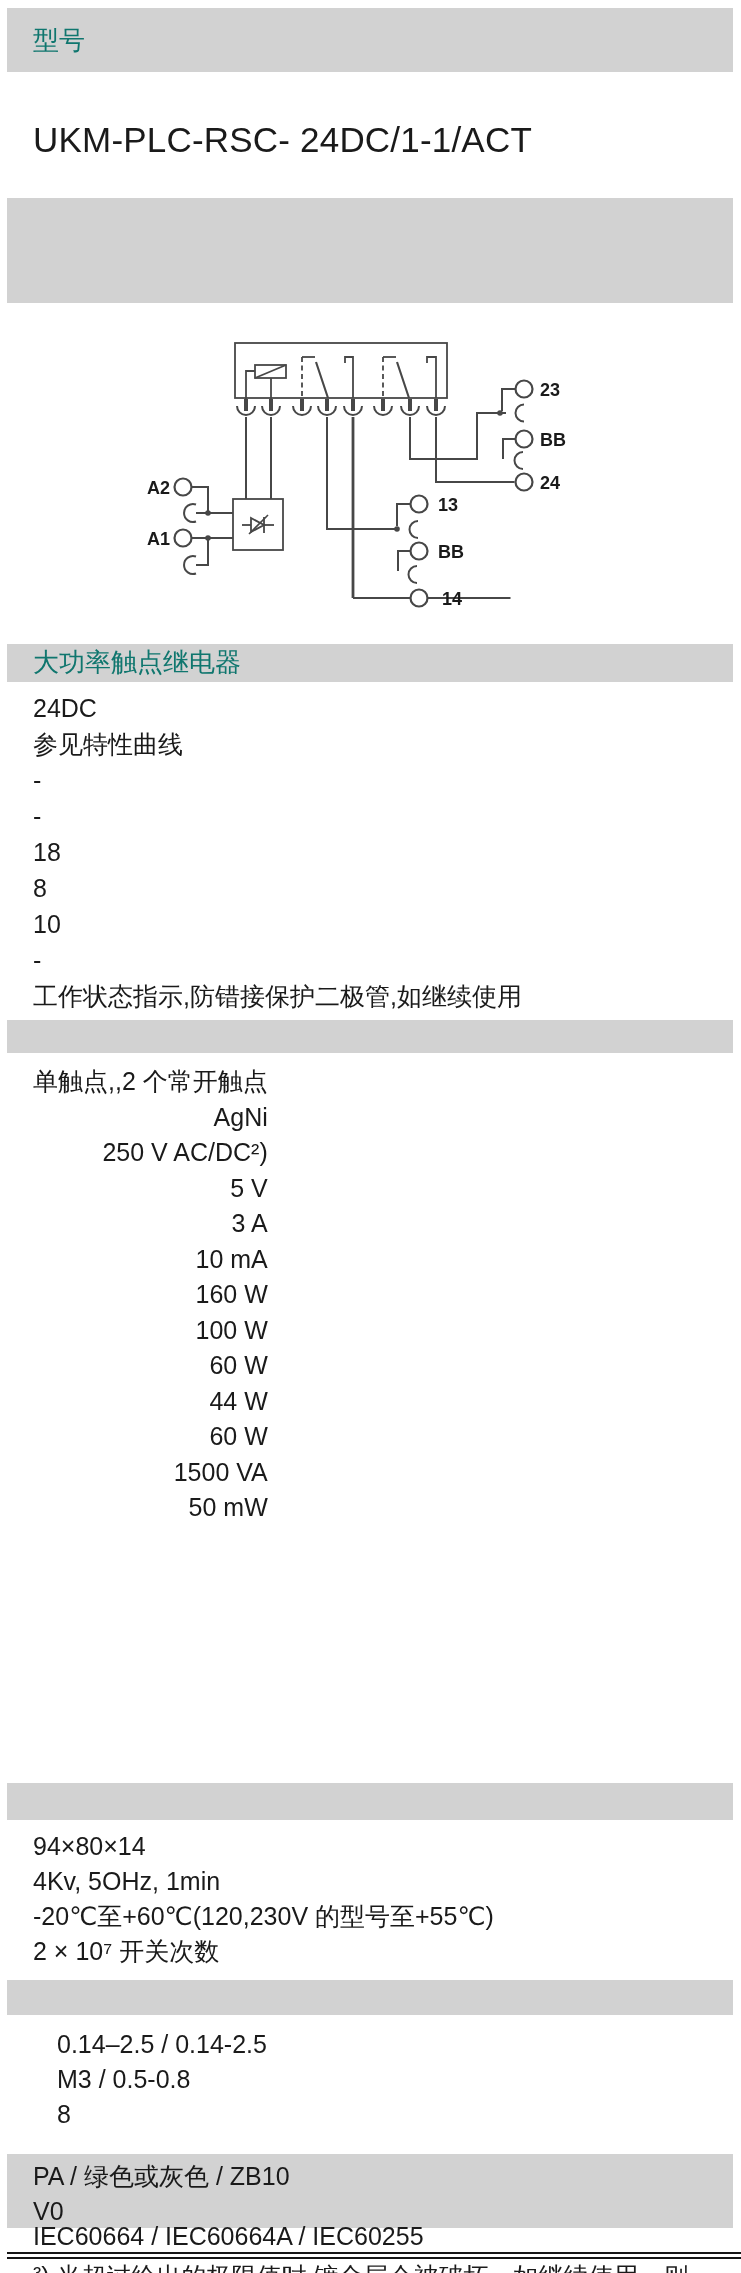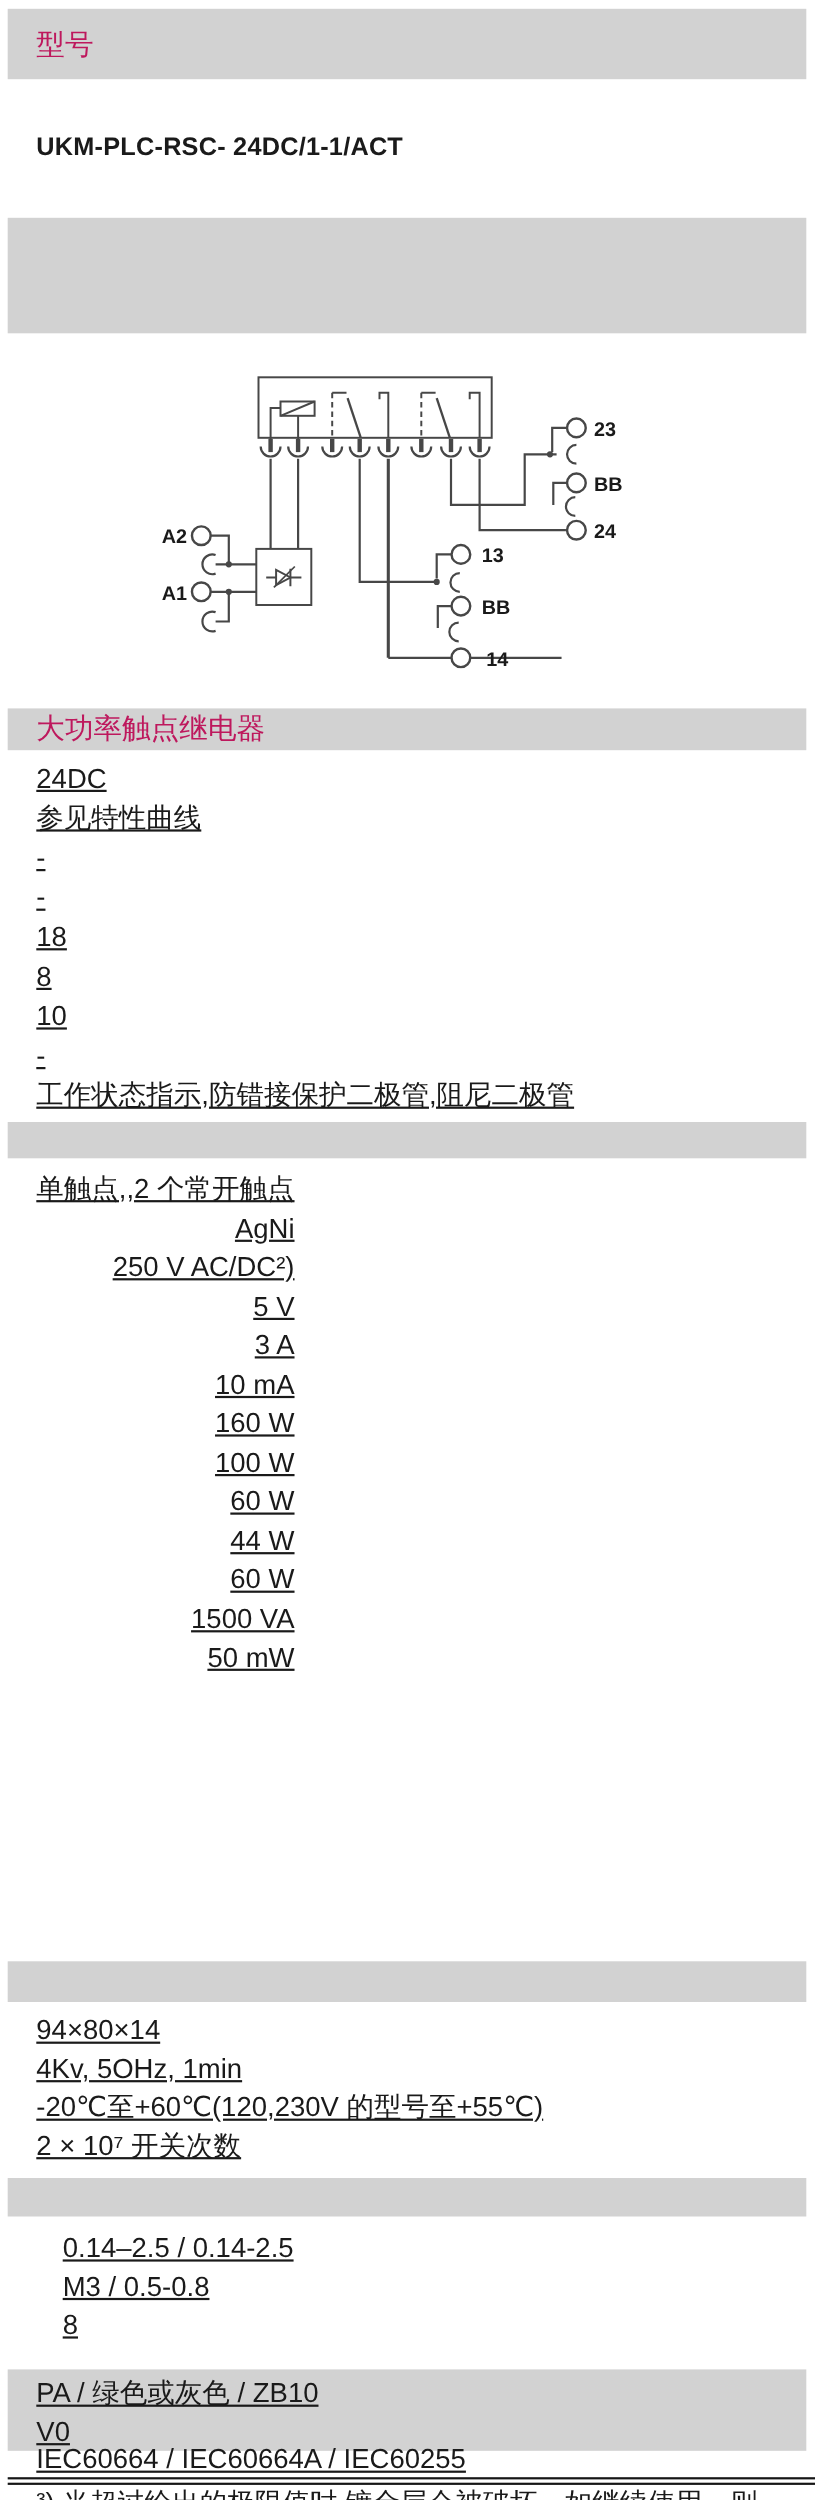--- a/index.html
+++ b/index.html
@@ -4,27 +4,27 @@
 <style>
   html,body{margin:0;padding:0;}
   body{
     width:741px;height:2273px;position:relative;overflow:hidden;
     background:#ffffff;color:#1a1a1a;
     font-family:"Liberation Sans","DejaVu Sans",sans-serif;
   }
   .bar{position:absolute;left:7px;width:726px;background:#d2d2d2;}
   .bar-label{
     position:absolute;left:26px;font-size:26px;line-height:36px;
-    white-space:nowrap;color:#be185d;
+    white-space:nowrap;color:#0f766e;
   }
   .model-title{
-    position:absolute;left:33px;top:120px;font-size:23px;font-weight:bold;
+    position:absolute;left:33px;top:120px;font-size:35px;font-weight:normal;
     letter-spacing:0.2px;white-space:nowrap;
   }
-  .spec-block{position:absolute;left:33px;white-space:nowrap;text-decoration:underline;}
+  .spec-block{position:absolute;left:33px;white-space:nowrap;}
   .spec-row{font-size:25px;white-space:nowrap;}
   .lh36 .spec-row{line-height:36px;height:36px;}
   .lh355 .spec-row{line-height:35.5px;height:35.5px;}
   .lh35 .spec-row{line-height:35px;height:35px;}
   .double-rule{
     position:absolute;left:7px;width:734px;height:3px;
     border-top:2.5px solid #161616;border-bottom:2.5px solid #161616;
   }
   .footnote{
     position:absolute;left:33px;top:2259px;font-size:25px;line-height:34px;
@@ -161,21 +161,21 @@
 
 <div class="spec-block lh36" style="top:690px;">
   <div class="spec-row">24DC</div>
   <div class="spec-row">参见特性曲线</div>
   <div class="spec-row">-</div>
   <div class="spec-row">-</div>
   <div class="spec-row">18</div>
   <div class="spec-row">8</div>
   <div class="spec-row">10</div>
   <div class="spec-row">-</div>
-  <div class="spec-row">工作状态指示,防错接保护二极管,阻尼二极管</div>
+  <div class="spec-row">工作状态指示,防错接保护二极管,如继续使用</div>
 </div>
 
 <div class="bar" style="top:1020px;height:33px;"></div>
 
 <div class="spec-block lh355" style="top:1064px;text-align:right;">
   <div class="spec-row">单触点,,2 个常开触点</div>
   <div class="spec-row">AgNi</div>
   <div class="spec-row">250 V AC/DC²)</div>
   <div class="spec-row">5 V</div>
   <div class="spec-row">3 A</div>

